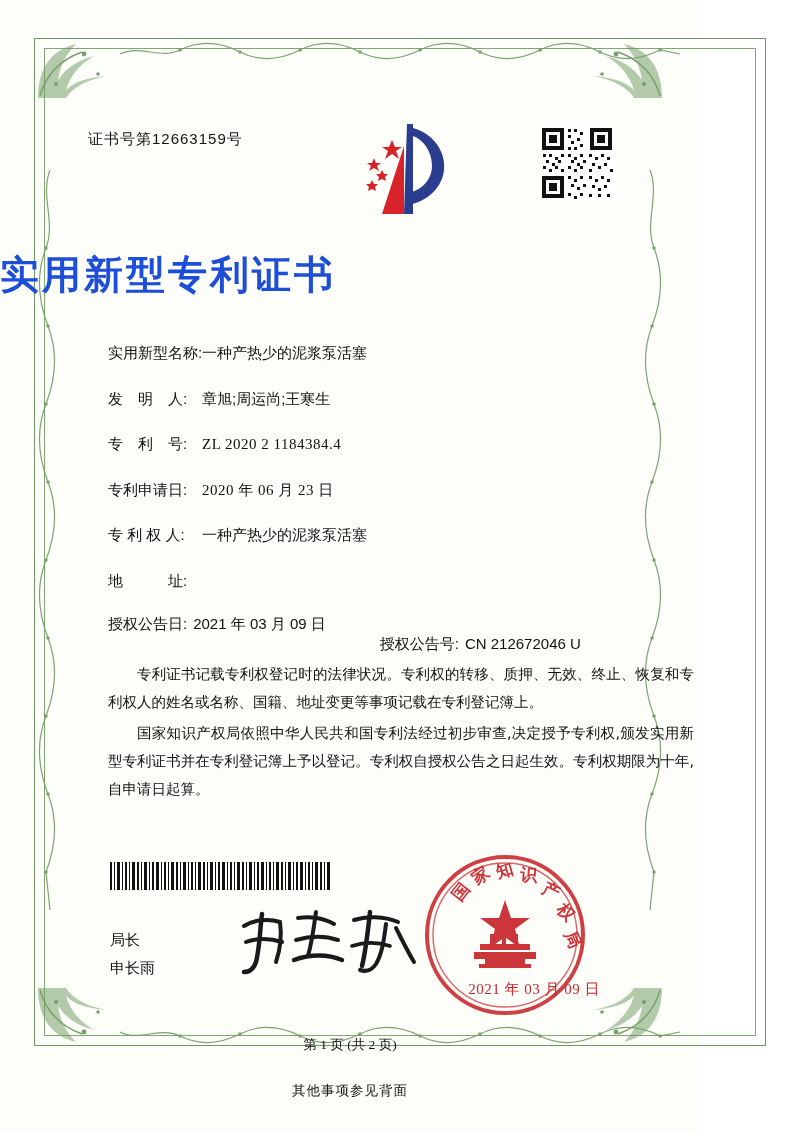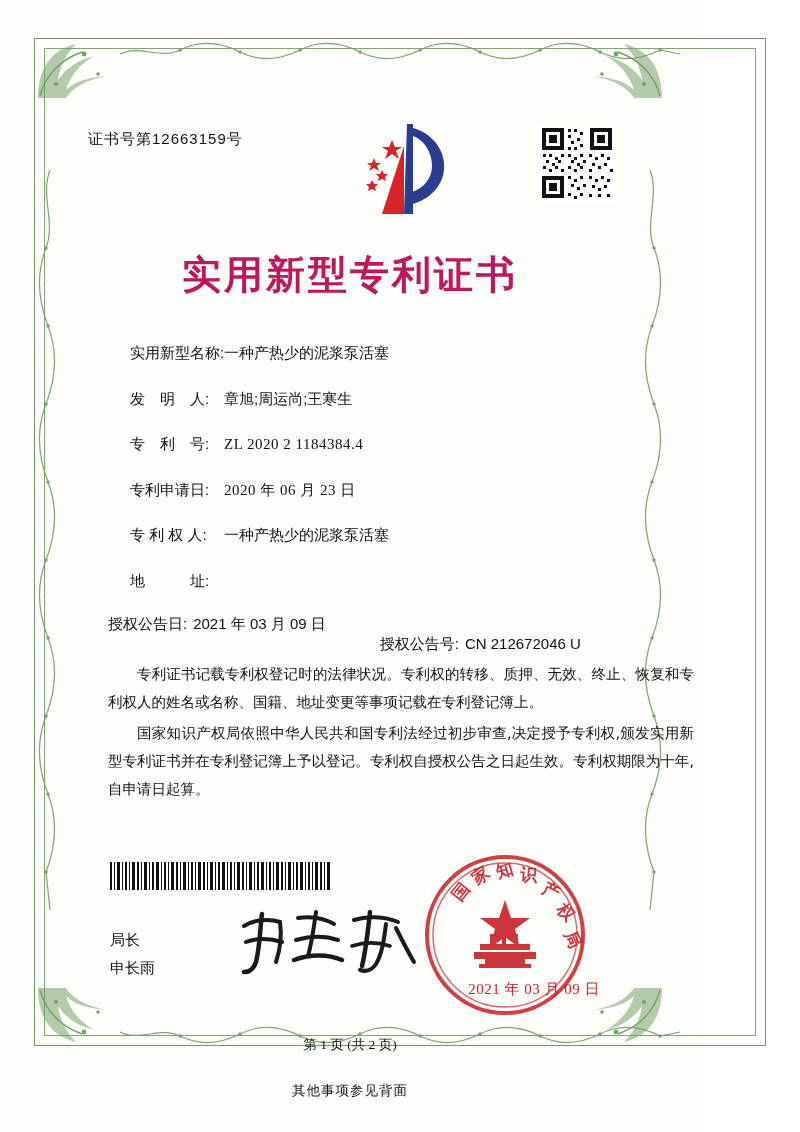--- a/index.html
+++ b/index.html
@@ -91,26 +91,25 @@
     top: 124px;
     width: 78px;
     height: 78px;
   }
   .qr svg { display: block; width: 100%; height: 100%; }
 
   .doc-title {
     position: absolute;
     left: 0; right: 0;
     top: 248px;
-    text-align: center;
     font-family: "DejaVu Sans", sans-serif;
     font-size: 39px;
     font-weight: bold;
     letter-spacing: 3px;
-    color: #be185d;
+    color: #1d4ed8;
   }
 
   
   .fields {
     position: absolute;
     left: 108px;
     top: 342px;
     width: 600px;
     font-size: 15px;
     color: #111;
@@ -119,21 +118,20 @@
     display: flex;
     align-items: flex-start;
     margin-bottom: 23px;
     line-height: 1.5;
   }
   .row .label {
     width: 94px;
     flex: 0 0 94px;
     letter-spacing: 0;
     white-space: nowrap;
-    margin-left: 22px;
   }
   .row .value {
     flex: 1;
     word-break: break-all;
   }
   .row .value.mono {
     font-family: "Liberation Serif", serif;
     letter-spacing: .5px;
   }
 

